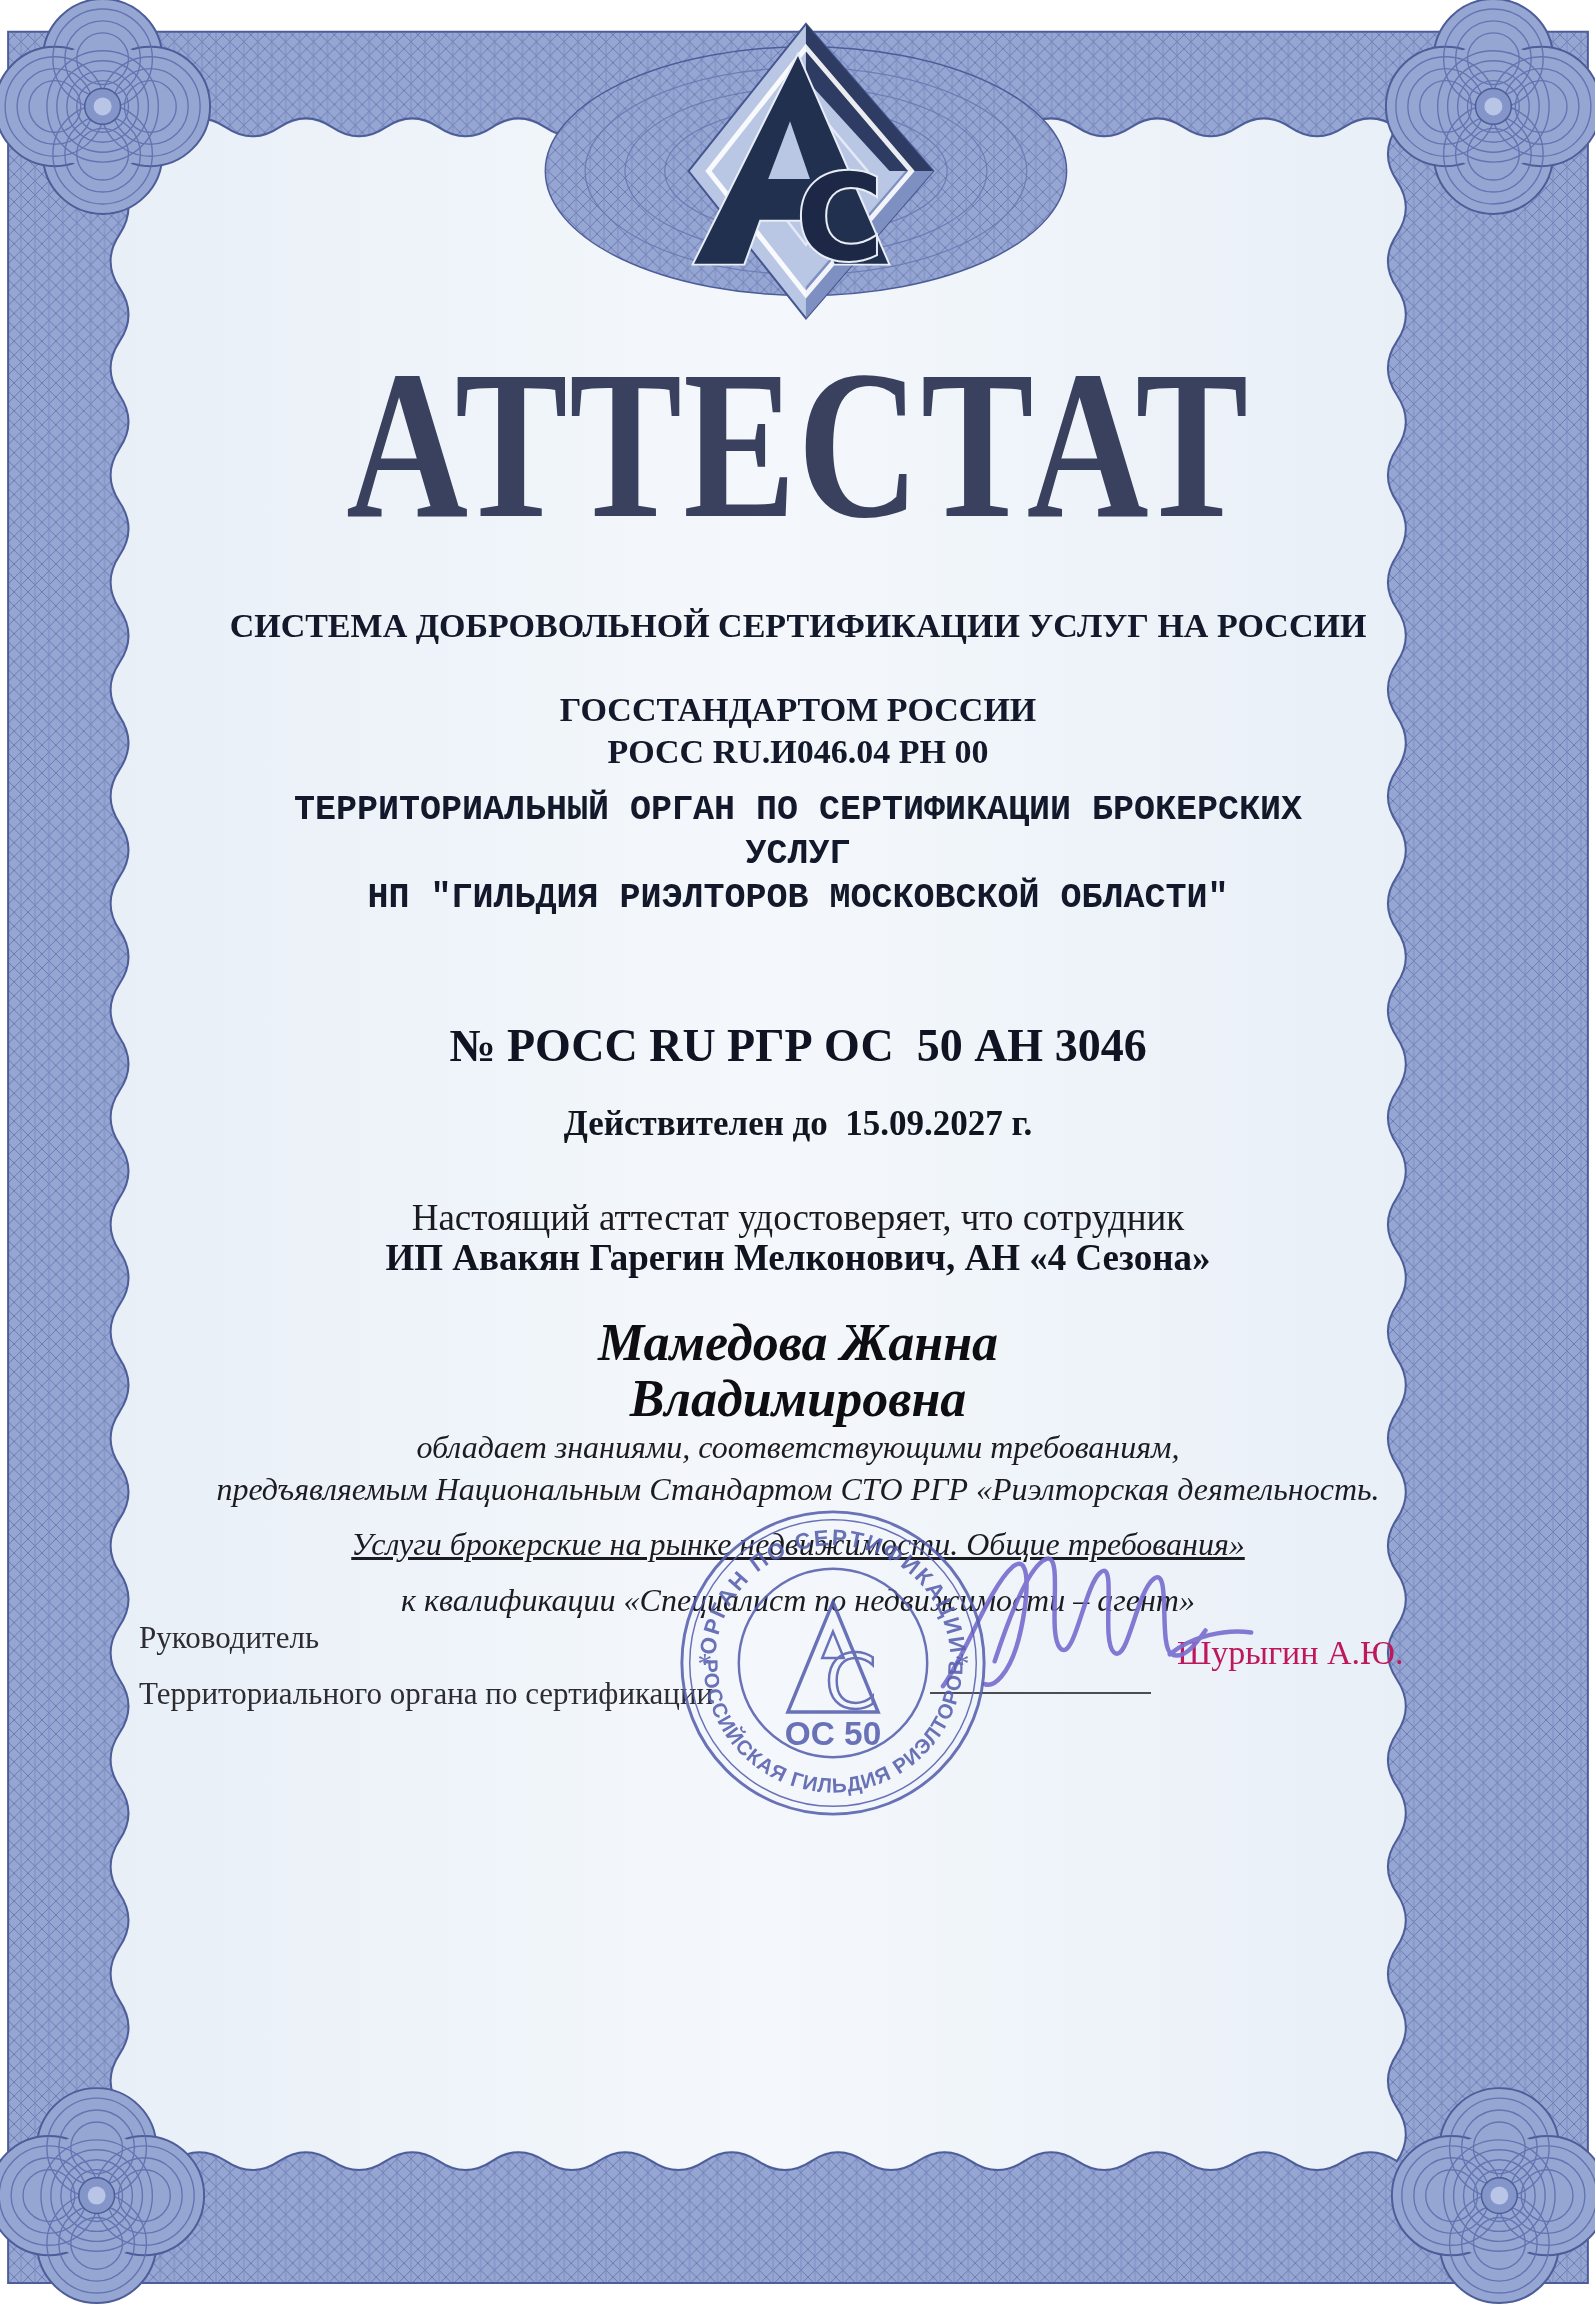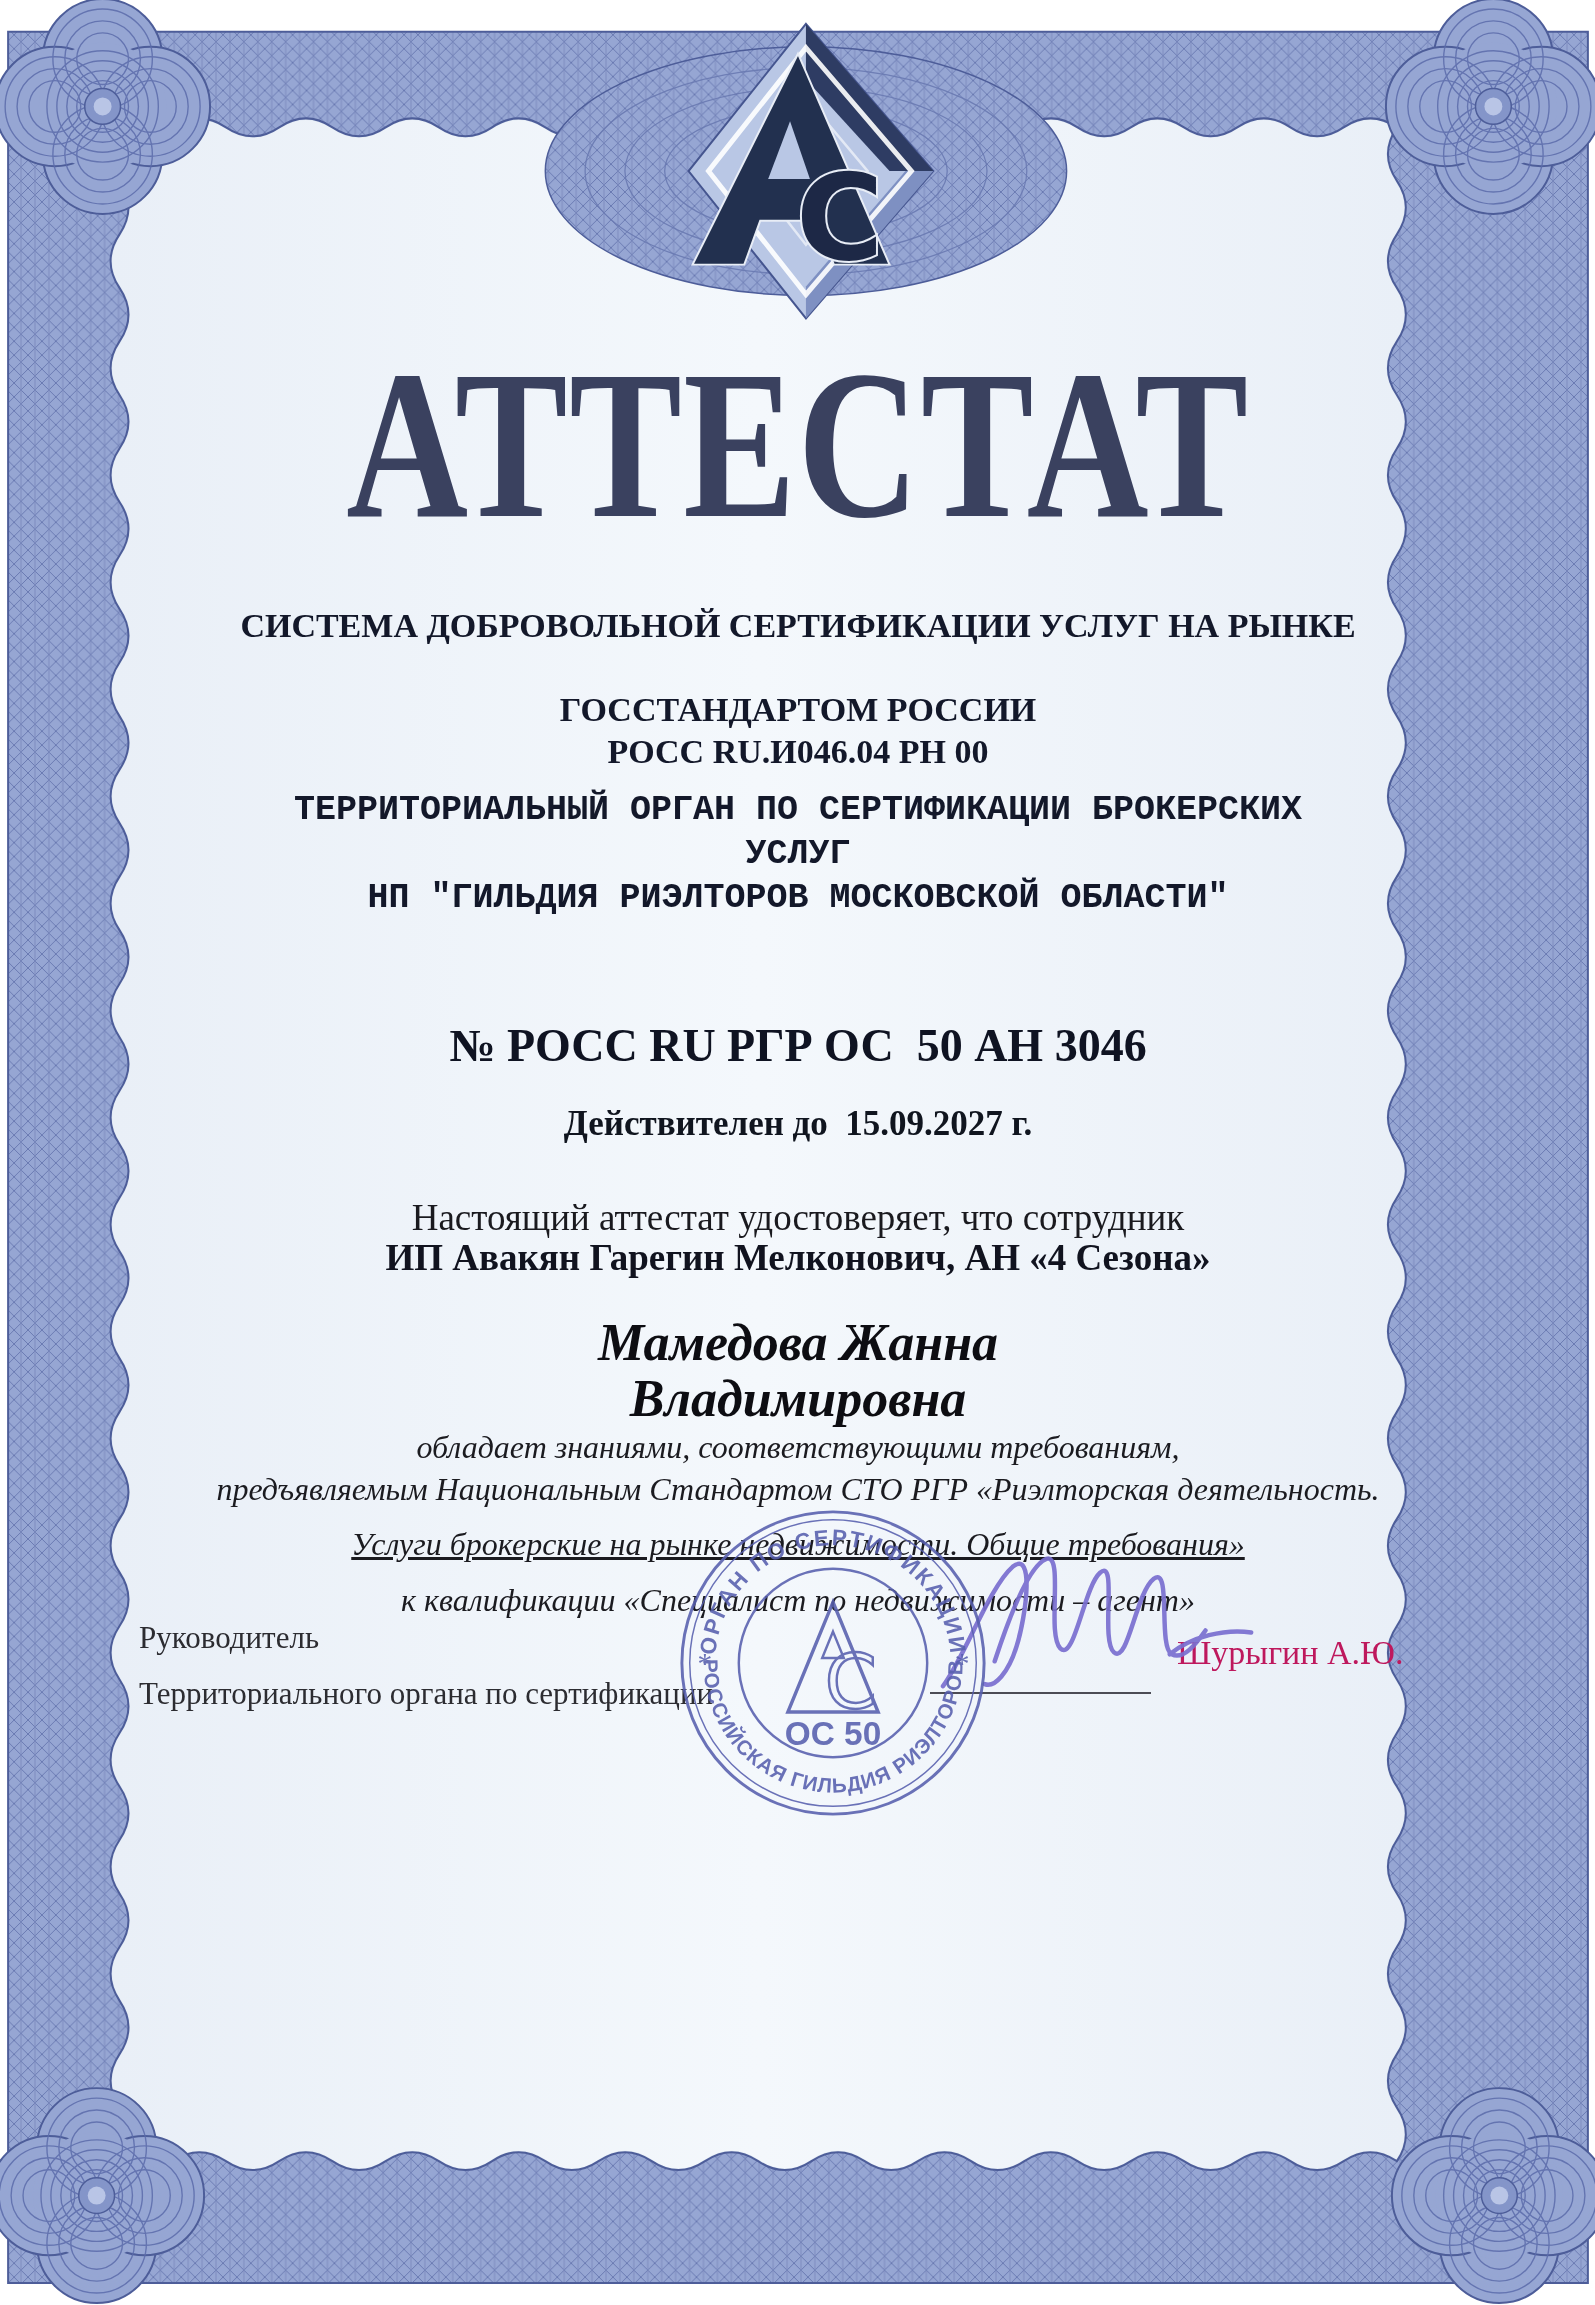--- a/index.html
+++ b/index.html
@@ -98,21 +98,21 @@
       <polygon points="0,-124 106,0 0,124 -98,0" fill="none" stroke="#ffffff" stroke-width="5" opacity="0.9"></polygon>
       <polygon points="0,-74 62,0 0,74 -58,0" fill="none" stroke="#ffffff" stroke-width="2.5" opacity="0.6"></polygon>
       <path d="M -8 -118 L 84 94 L 28 94 L 12 50 L -46 50 L -62 94 L -114 94 Z" fill="#22304f" stroke="#e8edf6" stroke-width="2"></path>
       <path d="M -16 -50 L 4 8 L -38 8 Z" fill="#b9c7e5"></path>
       <text x="34" y="88" font-family="DejaVu Sans, sans-serif" font-weight="bold" font-size="120" text-anchor="middle" fill="#1d2846" stroke="#e8edf6" stroke-width="4" paint-order="stroke">С</text>
     </g>
   </svg>
 
   <div class="txt t-title">АТТЕСТАТ</div>
 
-  <div class="txt t-sys"><span>СИСТЕМА ДОБРОВОЛЬНОЙ СЕРТИФИКАЦИИ УСЛУГ НА РЫНКЕ</span><br><br><span>ГОССТАНДАРТОМ РОССИИ</span><br><span>РОСС RU.И046.04 РН 00</span></div>
+  <div class="txt t-sys"><span>СИСТЕМА ДОБРОВОЛЬНОЙ СЕРТИФИКАЦИИ УСЛУГ НА РОССИИ</span><br><br><span>ГОССТАНДАРТОМ РОССИИ</span><br><span>РОСС RU.И046.04 РН 00</span></div>
 
   <div class="txt t-org"><span>ТЕРРИТОРИАЛЬНЫЙ ОРГАН ПО СЕРТИФИКАЦИИ БРОКЕРСКИХ</span><br><span>УСЛУГ</span><br><span>НП "ГИЛЬДИЯ РИЭЛТОРОВ МОСКОВСКОЙ ОБЛАСТИ"</span></div>
 
   <div class="txt t-num">№ РОСС RU РГР ОС  50 АН 3046</div>
 
   <div class="txt t-valid">Действителен до  15.09.2027 г.</div>
 
   <div class="txt t-stmt">Настоящий аттестат удостоверяет, что сотрудник</div>
 
   <div class="txt t-emp">ИП Авакян Гарегин Мелконович, АН «4 Сезона»</div>

